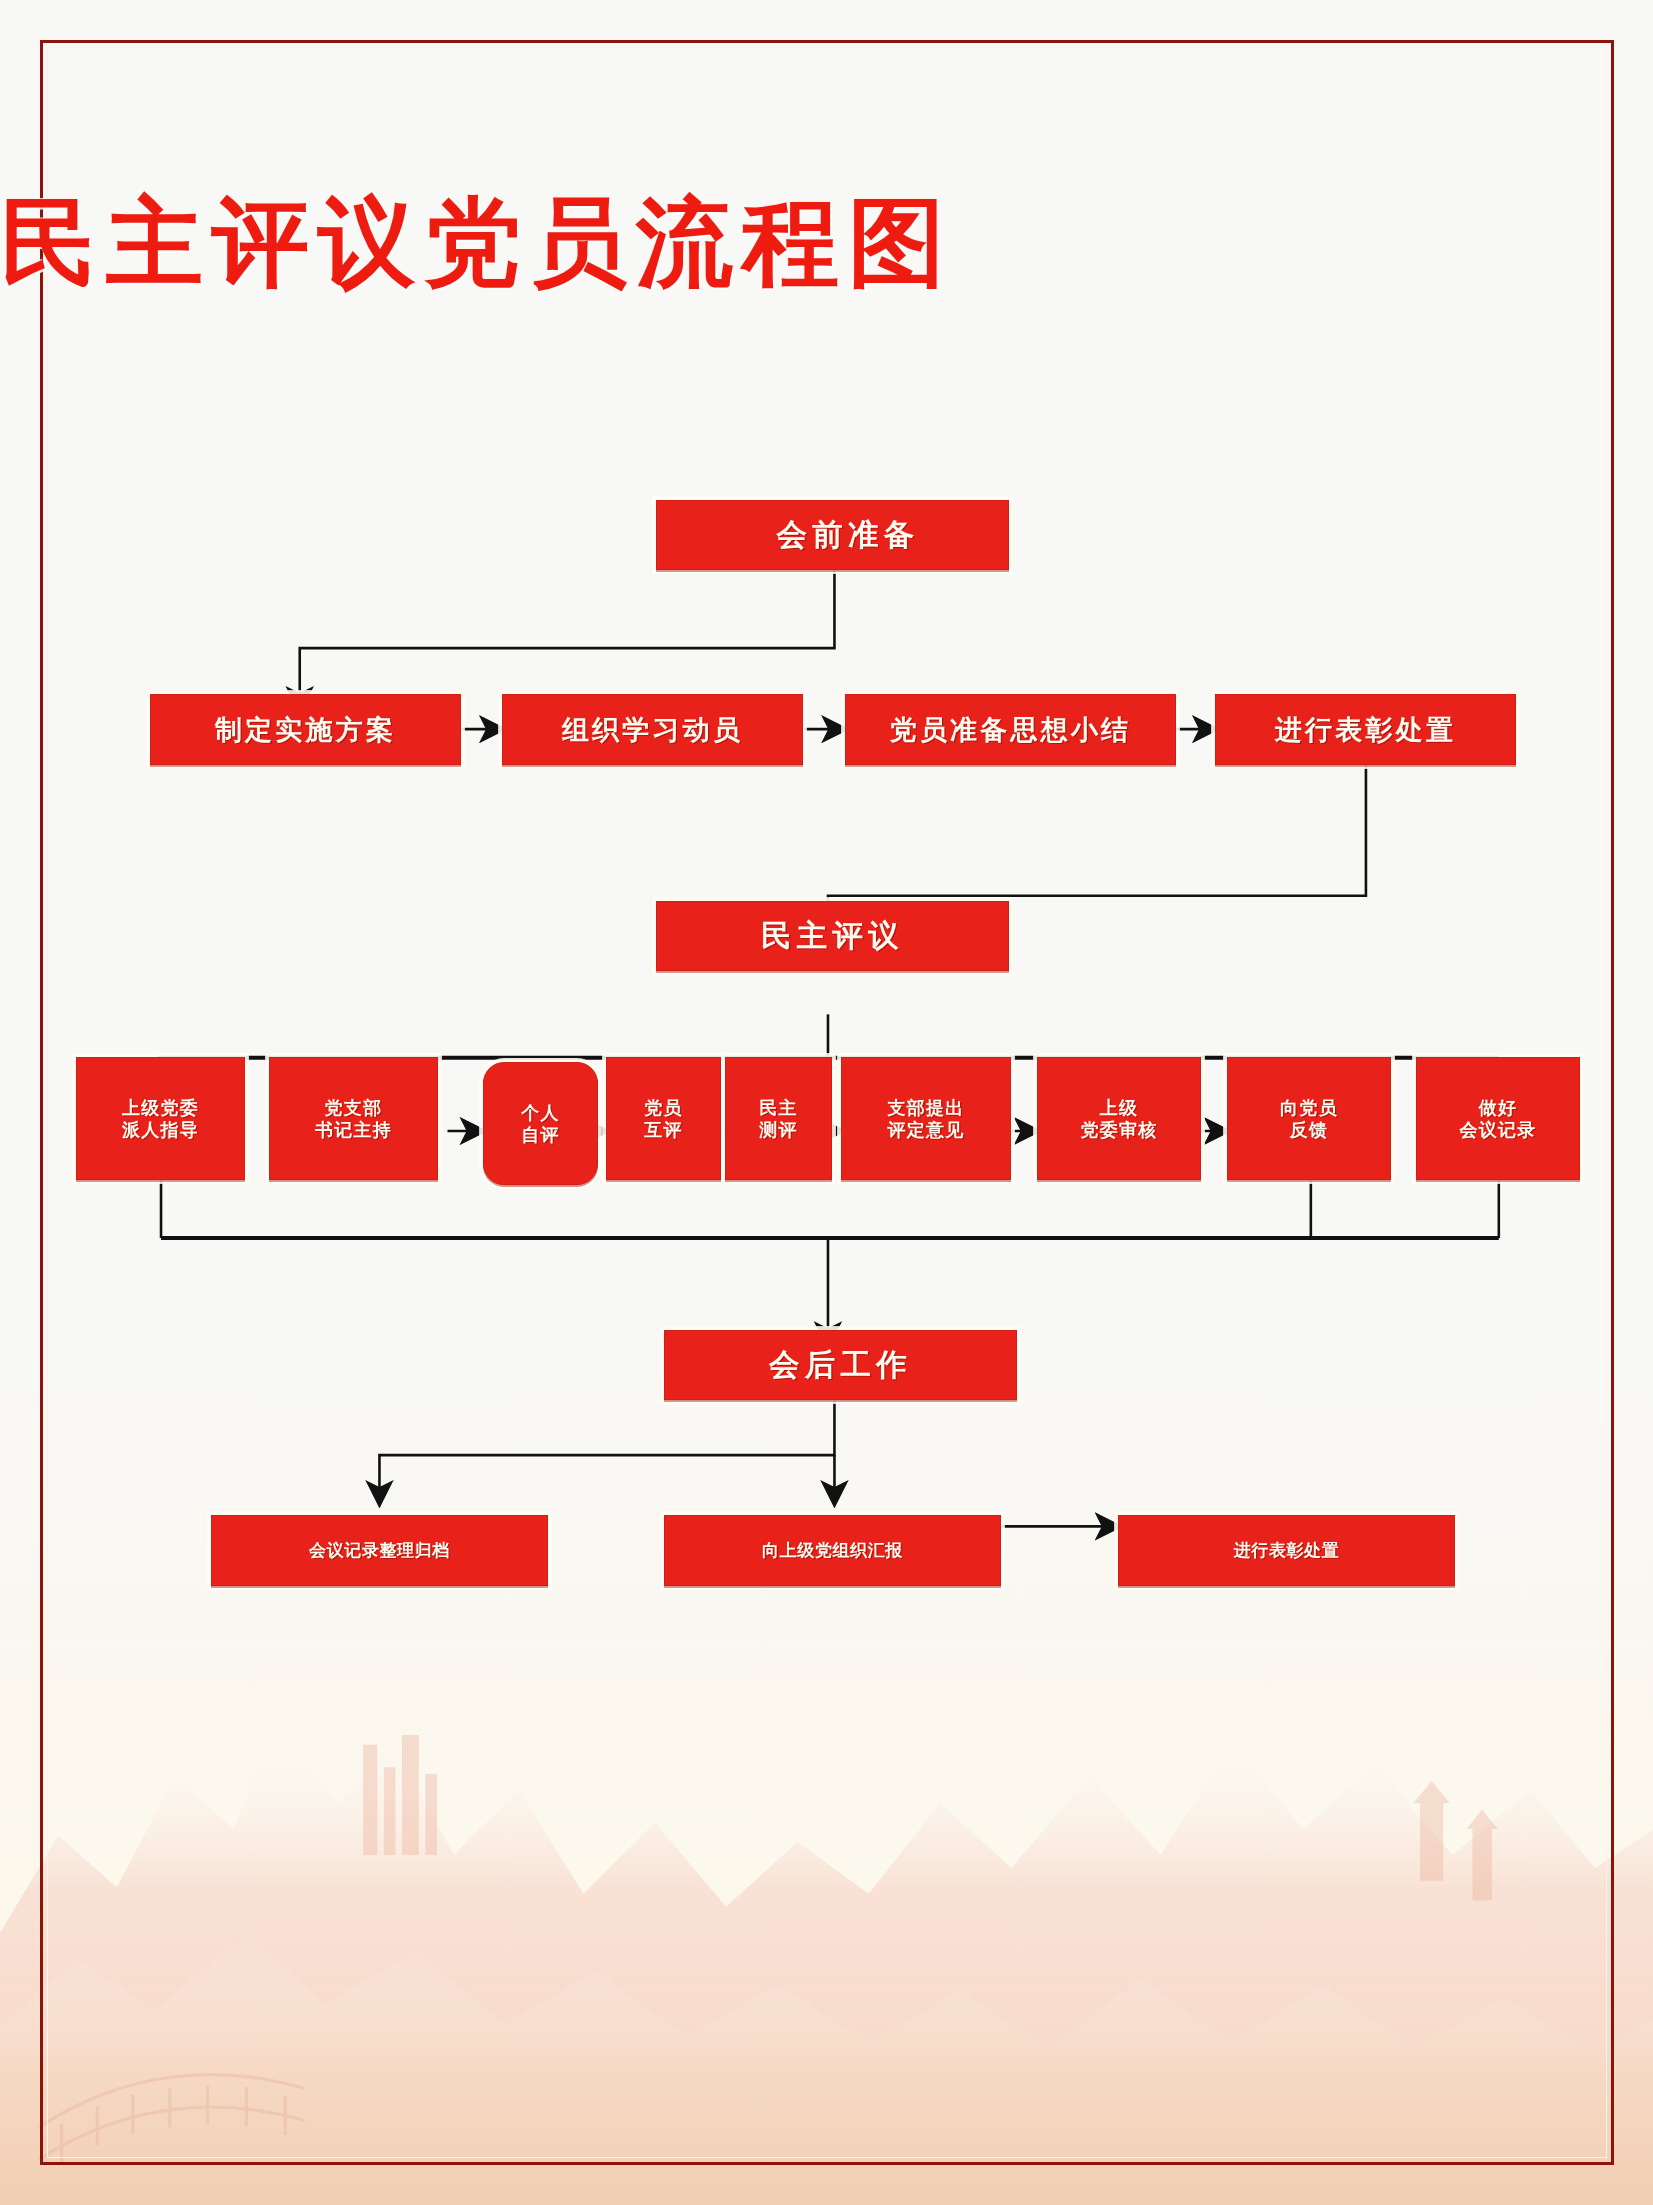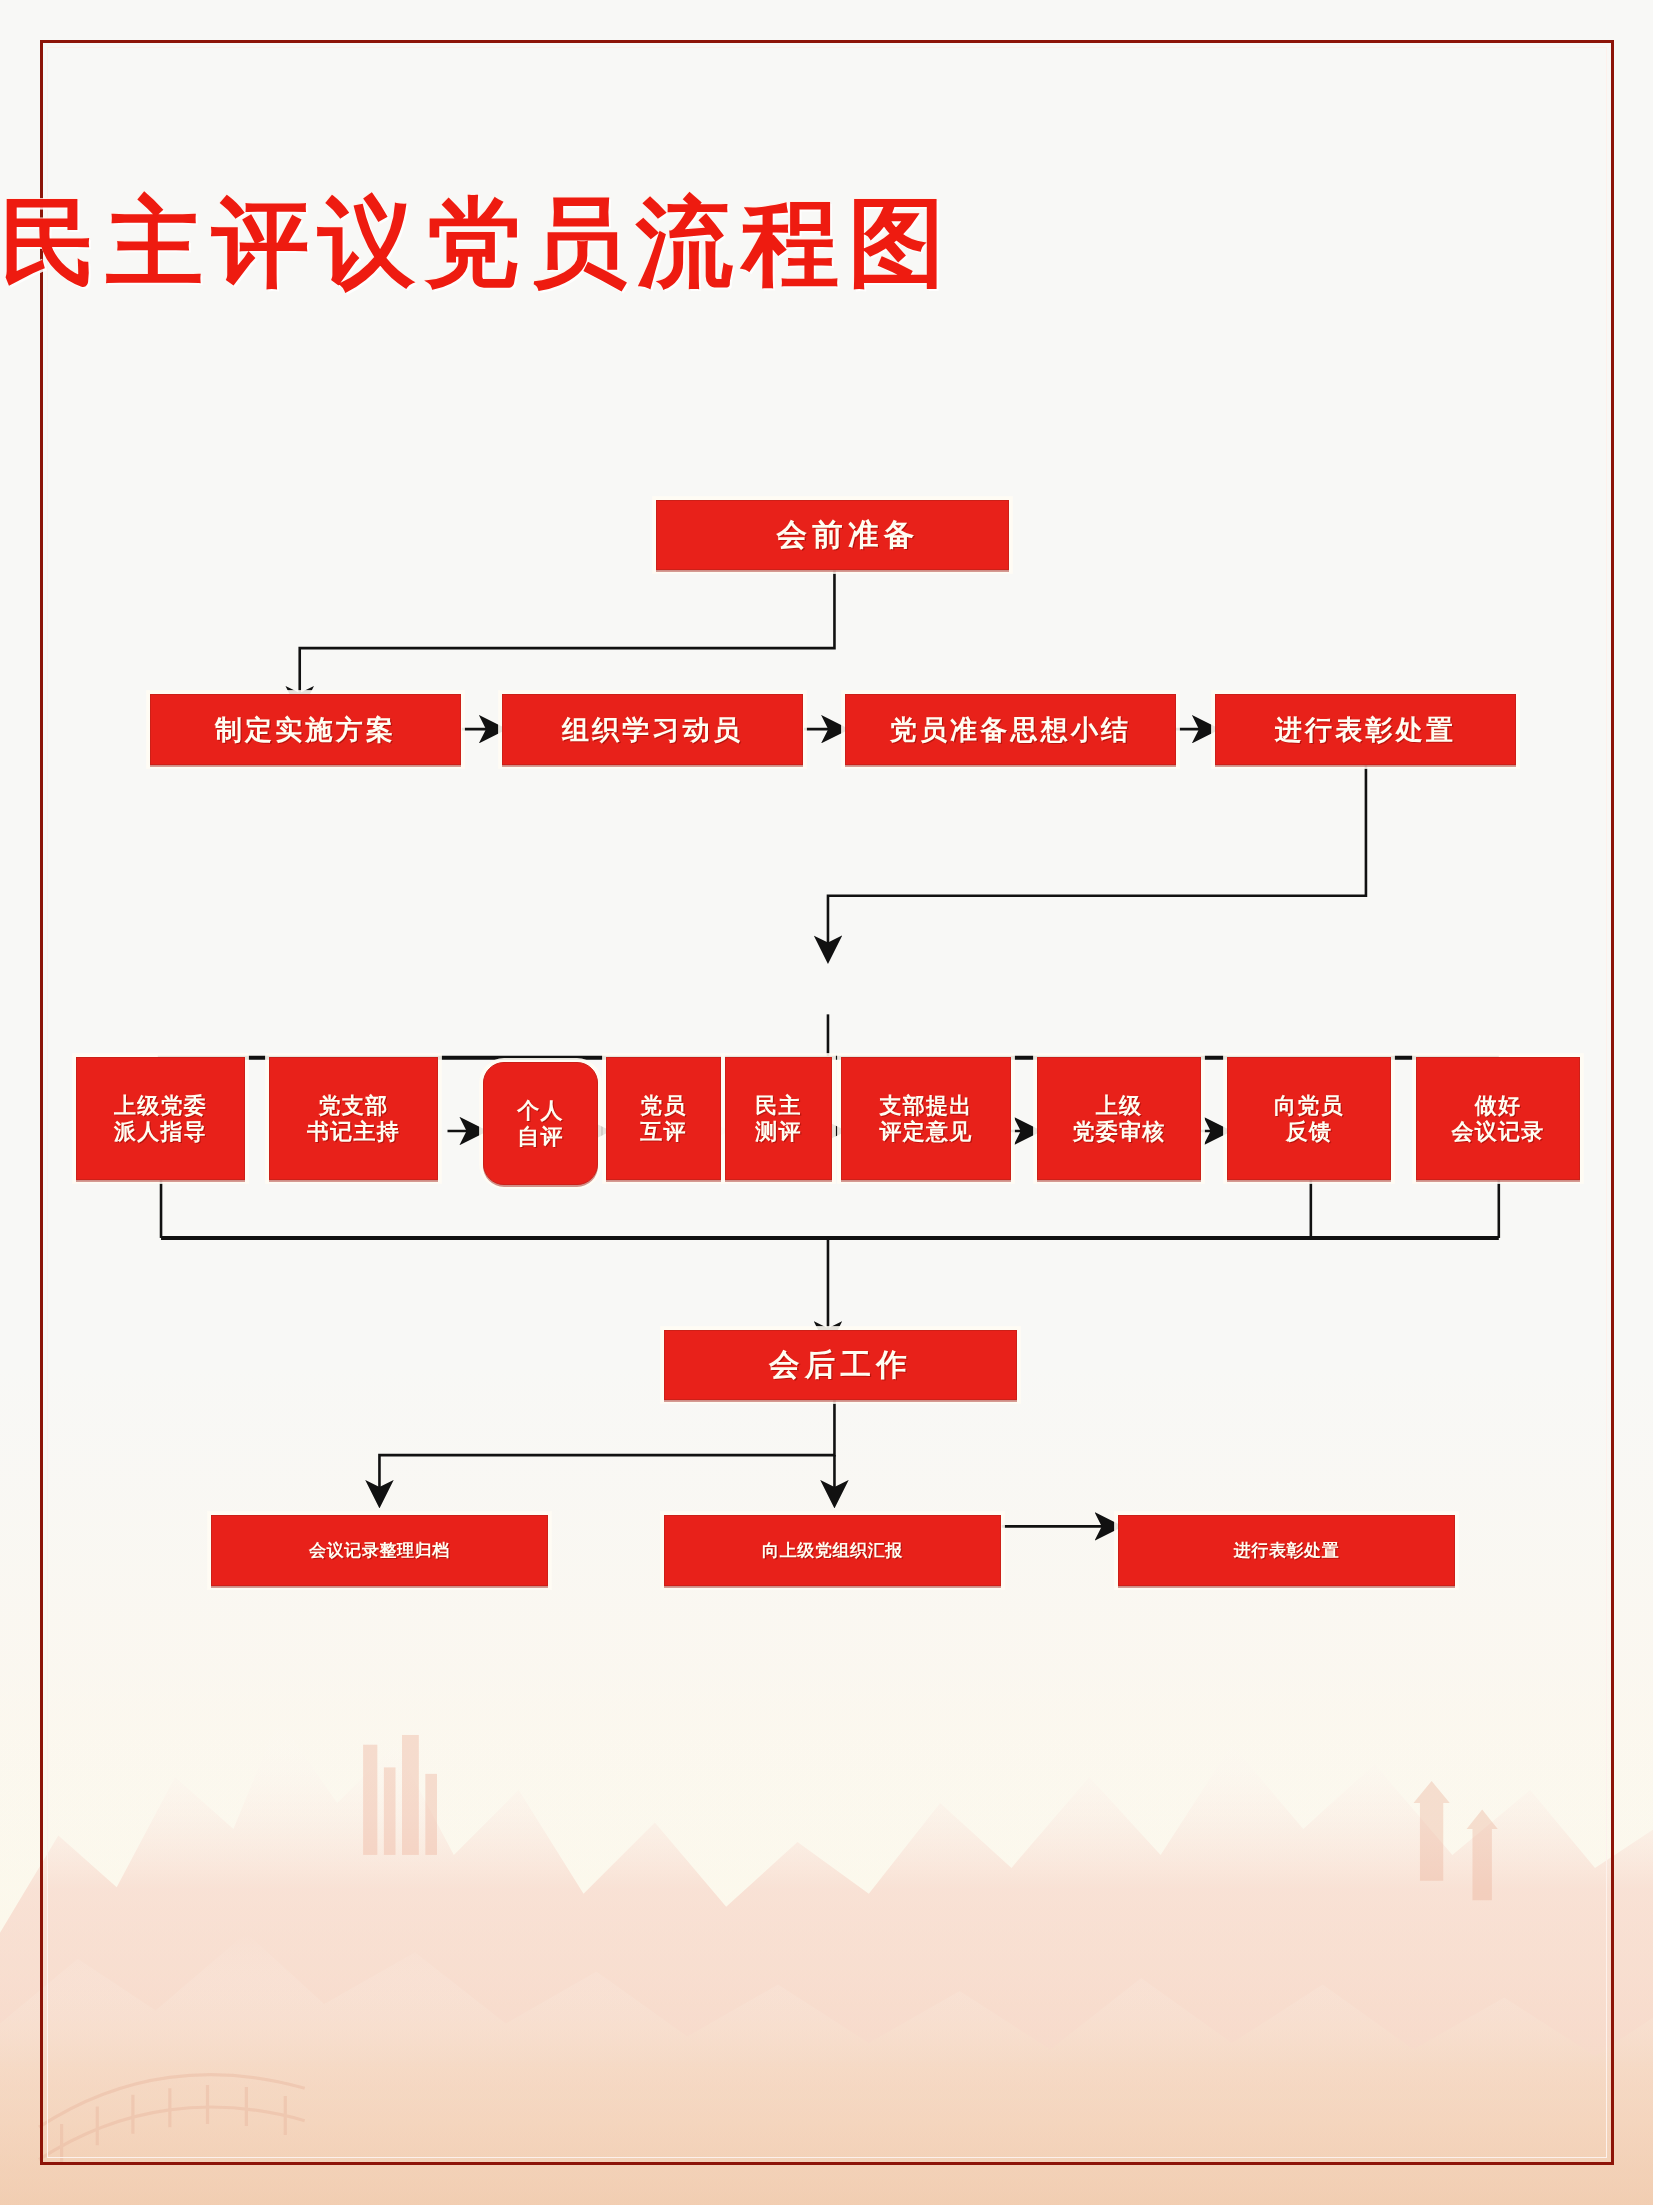--- a/index.html
+++ b/index.html
@@ -64,21 +64,21 @@
     font-weight:bold;
     font-family:"DejaVu Sans","Liberation Sans",sans-serif;
     letter-spacing:1.9px;
     box-sizing:border-box;
     text-shadow:1.3px 1.3px 0 rgba(140,10,4,.55);
     line-height:1.18;
     white-space:pre-line;
   }
   .hdr{font-size:30.5px;letter-spacing:5.2px;}
   .mid{font-size:27px;letter-spacing:3.2px;}
-  .small{font-size:22px;letter-spacing:1.3px;}
+  .small{font-size:18px;letter-spacing:1.3px;}
   .tiny{font-size:17px;letter-spacing:0.6px;margin-top:24px;}
 </style>
 </head>
 <body>
 
 <div id="poster">
 
   <div class="deco">
     <svg viewBox="0 0 2551 1180" preserveAspectRatio="none" aria-hidden="true">
       <defs>
@@ -167,20 +167,21 @@
       </g>
     </svg>
 
     <div class="node hdr" style="left:656px;top:500px;width:353px;height:70px;padding-left:31px;">会前准备</div>
 
     <div class="node mid" style="left:150px;top:694px;width:311px;height:71px;">制定实施方案</div>
     <div class="node mid" style="left:502px;top:694px;width:301px;height:71px;">组织学习动员</div>
     <div class="node mid" style="left:845px;top:694px;width:331px;height:71px;">党员准备思想小结</div>
     <div class="node mid" style="left:1215px;top:694px;width:301px;height:71px;">进行表彰处置</div>
 
+    <div class="node hdr" style="left:656px;top:901px;width:353px;height:70px;">民主评议</div>
 
     <div class="node small" style="left:76px;top:1057px;width:169px;height:123px;">上级党委
 派人指导</div>
     <div class="node small" style="left:269px;top:1057px;width:169px;height:123px;">党支部
 书记主持</div>
     <div class="node small" style="left:483px;top:1062px;width:115px;height:123px;border-radius:21px;">个人
 自评</div>
     <div class="node small" style="left:606px;top:1057px;width:115px;height:123px;">党员
 互评</div>
     <div class="node small" style="left:725px;top:1057px;width:107px;height:123px;">民主

